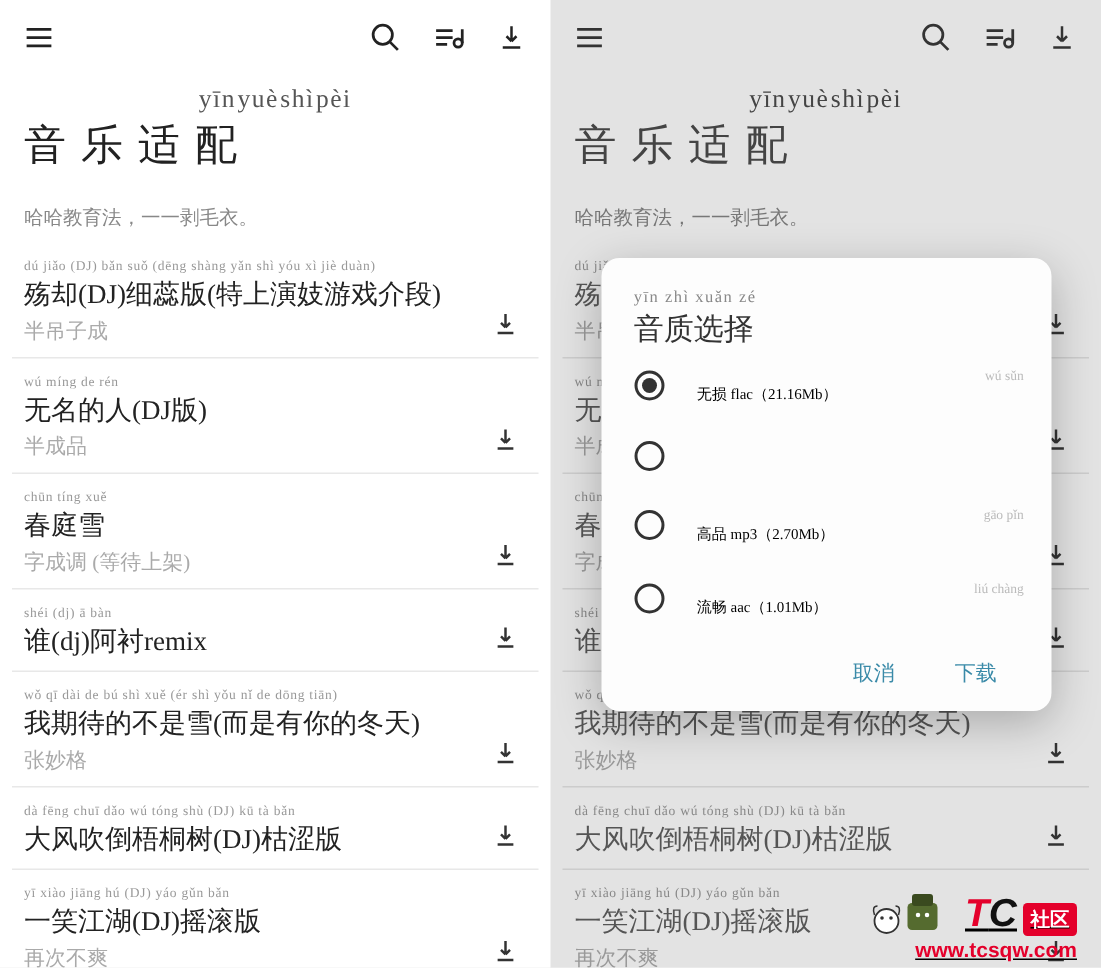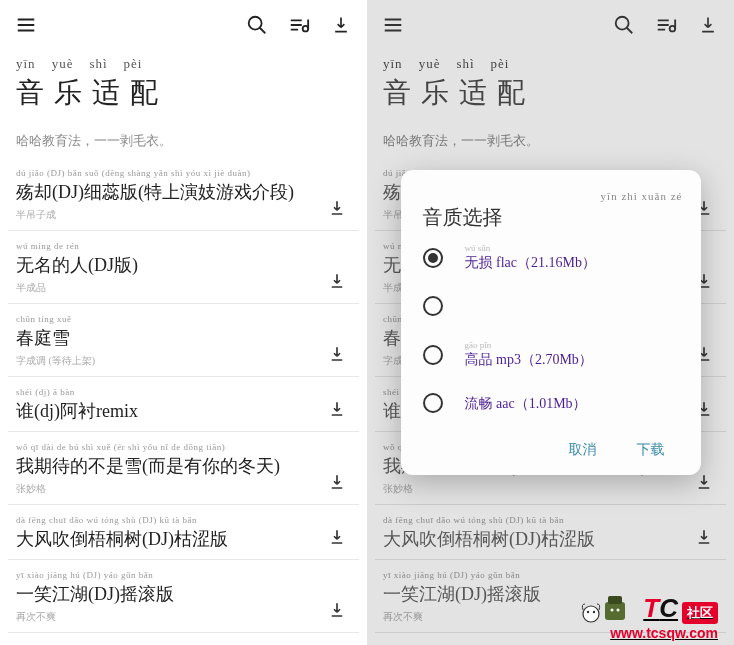--- a/index.html
+++ b/index.html
@@ -24,80 +24,80 @@
   height: 50px;
   display: flex;
   align-items: center;
   padding: 0 12px;
 }
 .topbar .spacer { flex: 1; }
 .icon { width: 28px; height: 28px; display: flex; align-items: center; justify-content: center; }
 .icon svg { stroke: #222; fill: none; stroke-width: 2; }
 .right .topbar .icon svg { stroke: #333; }
 .title-block { padding: 6px 16px 12px 16px; }
-.pinyin-row { display: flex; gap: 16px; font-size: 13px; color: #555; letter-spacing: 1px; font-family: serif; }
+.pinyin-row { display: flex; gap: 1px; font-size: 17px; color: #555; letter-spacing: 1px; font-family: serif; justify-content: center; }
 .title-row { display: flex; gap: 10px; font-size: 28px; color: #222; margin-top: 2px; font-family: "STKaiti", "KaiTi", serif; }
 .right .title-row, .right .pinyin-row { color: #444; }
 .subtitle {
   padding: 8px 16px;
   font-size: 13px;
   color: #888;
   font-family: "STKaiti", "KaiTi", serif;
 }
 .right .subtitle { color: #777; }
 .song-list { padding: 0 8px; }
 .song-item {
   border-bottom: 1px solid #e8e8e8;
   padding: 10px 8px 8px 8px;
   display: flex;
   align-items: flex-end;
 }
 .right .song-item { border-bottom: 1px solid #ccc; }
 .song-text { flex: 1; min-width: 0; }
 .song-pinyin { font-size: 9px; color: #999; font-family: serif; letter-spacing: 0.5px; white-space: nowrap; overflow: hidden; }
 .song-name { font-size: 18px; color: #222; font-family: "STKaiti", "KaiTi", serif; margin-top: 2px; white-space: nowrap; overflow: hidden; }
-.song-artist { font-size: 10px; color: #aaa; margin-top: 4px; font-family: "STKaiti", "KaiTi", serif; }
+.song-artist { font-size: 14px; color: #aaa; margin-top: 4px; font-family: "STKaiti", "KaiTi", serif; }
 .right .song-name { color: #555; }
 .right .song-pinyin { color: #888; }
 .right .song-artist { color: #999; }
 .dlbtn { width: 28px; height: 28px; display: flex; align-items: center; justify-content: center; flex-shrink: 0; }
 .dlbtn svg { stroke: #333; fill: none; stroke-width: 2.2; }
 
 .overlay {
   position: absolute;
   inset: 0;
   display: flex;
   align-items: center;
   justify-content: center;
 }
 .dialog {
   width: 300px;
   background: #fdfdfd;
   border-radius: 12px;
   box-shadow: 0 8px 30px rgba(0,0,0,.25);
   padding: 20px 18px 16px 22px;
 }
-.dlg-pinyin { font-size: 11px; color: #888; letter-spacing: 1px; font-family: serif; text-align: right; }
+.dlg-pinyin { font-size: 11px; color: #888; letter-spacing: 1px; font-family: serif; }
 .dlg-title { font-size: 20px; color: #333; font-family: "STKaiti", "KaiTi", serif; margin-top: 2px; }
 .option {
   display: flex;
   align-items: center;
   padding: 12px 0;
 }
 .radio {
   width: 20px; height: 20px; border: 2.2px solid #333; border-radius: 50%;
   display: flex; align-items: center; justify-content: center;
   margin-right: 22px; flex-shrink: 0;
 }
 .radio.selected::after {
   content: ""; width: 10px; height: 10px; background: #333; border-radius: 50%;
 }
 .opt-text { flex: 1; }
-.opt-pinyin { font-size: 9px; color: #bbb; font-family: serif; }
-.opt-label { font-size: 14px; color: #4c1d95; font-family: "STKaiti", "KaiTi", serif; margin-top: 1px; }
+.opt-pinyin { font-size: 9px; color: #bbb; font-family: serif; text-align: right; }
+.opt-label { font-size: 10px; color: #000000; font-family: "STKaiti", "KaiTi", serif; margin-top: 1px; }
 .dlg-actions {
   display: flex;
   justify-content: flex-end;
   gap: 40px;
   margin-top: 16px;
   padding-right: 18px;
 }
 .dlg-btn {
   font-size: 14px;
   color: #3a8aa8;
@@ -422,20 +422,21 @@
           <div class="option">
             <div class="radio"></div>
             <div class="opt-text">
               <div class="opt-pinyin">gāo pǐn</div>
               <div class="opt-label">高品 mp3（2.70Mb）</div>
             </div>
           </div>
           <div class="option">
             <div class="radio"></div>
             <div class="opt-text">
+              <div class="opt-pinyin">liú chàng</div>
               <div class="opt-label">流畅 aac（1.01Mb）</div>
             </div>
           </div>
         </div>
       <div class="dlg-actions">
         <span class="dlg-btn">取消</span>
         <span class="dlg-btn">下载</span>
       </div>
     </div>
   </div>

